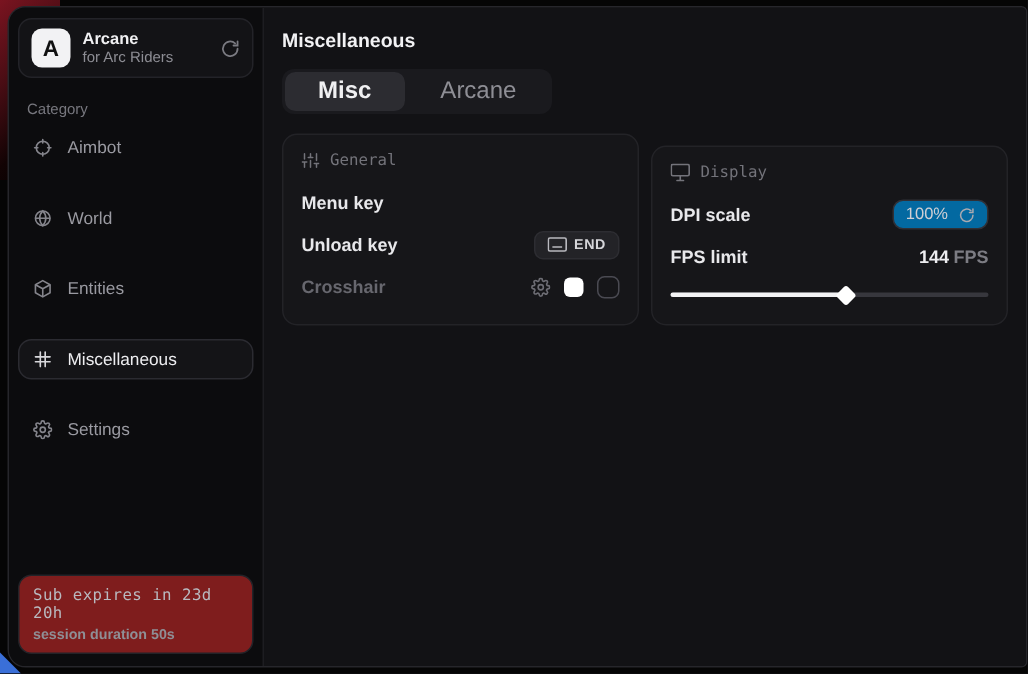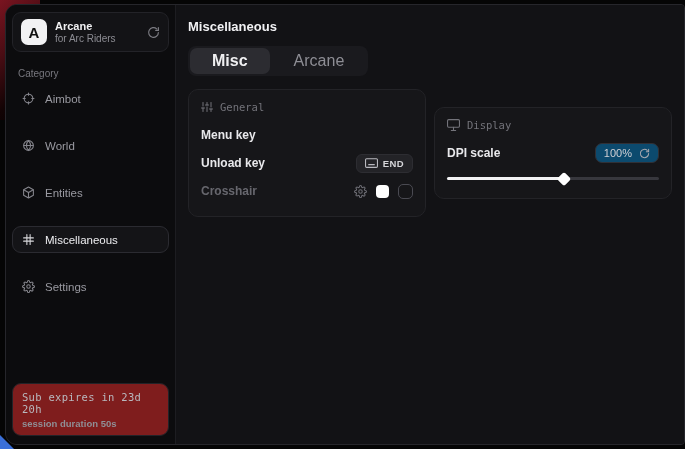--- a/index.html
+++ b/index.html
@@ -78,21 +78,21 @@
   .page-title { font-size:13px; font-weight:bold; color:#f2f2f4; margin:2px 0 12px 0; }
   .tabs {
     display:inline-flex; gap:2px; background:#1a1a1e;
     border-radius:8px; padding:2px; margin-bottom:13px;
   }
   .tab {
     font-size:16px; padding:4px 22px; border-radius:7px;
     color:#8e8e95; cursor:pointer;
   }
   .tab.active { background:#2c2c31; color:#f0f0f2; font-weight:bold; }
-  .cards { display:flex; gap:8px; align-items:center; }
+  .cards { display:flex; gap:8px; align-items:flex-end; }
   .card {
     flex:1; background:#161619; border:1px solid #232327;
     border-radius:10px; padding:11px 12px 13px 12px;
   }
   .card-head {
     display:flex; align-items:center; gap:7px;
     color:#73737a; margin-bottom:10px;
     font-family:"DejaVu Sans Mono", monospace; font-size:10.5px;
   }
   .card-head .ic { display:flex; }
@@ -114,21 +114,21 @@
   .gear-btn { display:flex; color:#6d6d74; cursor:pointer; }
   .swatch {
     width:13px; height:13px; border-radius:4px; background:#ffffff; cursor:pointer;
   }
   .checkbox {
     width:15px; height:15px; border-radius:5px;
     border:1.5px solid #4a4a52; background:transparent; cursor:pointer;
   }
   .dpi-ctl {
     display:inline-flex; align-items:center; gap:7px;
-    background:#0c4a6e; border:1px solid #303036;
+    background:#0369a1; border:1px solid #303036;
     border-radius:7px; padding:3px 8px;
     font-size:11px; color:#cfcfd4; cursor:pointer;
   }
   .dpi-ctl .ic { display:flex; color:#a9a9b0; }
   .fps-value { font-size:12px; font-weight:bold; color:#ededf0; }
   .fps-value .unit { color:#7c7c83; margin-left:3px; }
   .slider { position:relative; height:14px; margin-top:6px; cursor:pointer; }
   .slider-track {
     position:absolute; left:0; right:0; top:6px; height:3px;
     background:#37373d; border-radius:2px;
@@ -294,20 +294,26 @@
             <span>100%</span>
             <span class="ic">
               <svg width="11" height="11" viewBox="0 0 24 24" fill="none" stroke="currentColor" stroke-width="2.2" stroke-linecap="round">
                 <path d="M21 12a9 9 0 1 1-3-6.7"></path>
                   <path d="M21 3v5h-5"></path>
               </svg>
             </span>
           </span>
         </div>
 
+        <div class="row">
+          <span class="row-label">FPS limit</span>
+          <span class="fps-value">
+            <span>144</span><span class="unit">FPS</span>
+          </span>
+        </div>
 
         <div class="slider">
           <div class="slider-track"></div>
           <div class="slider-fill" style="width: 55%;"></div>
           <div class="slider-thumb" style="left: 55%;"></div>
         </div>
       </div>
     </div>
   </div>
 </div>

